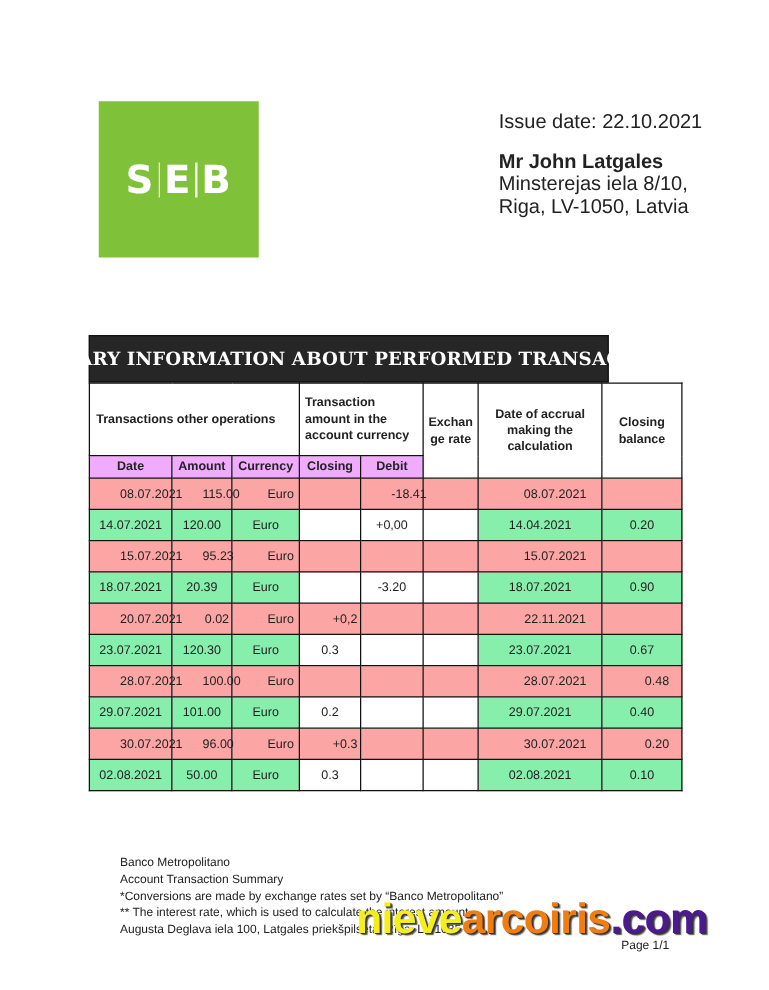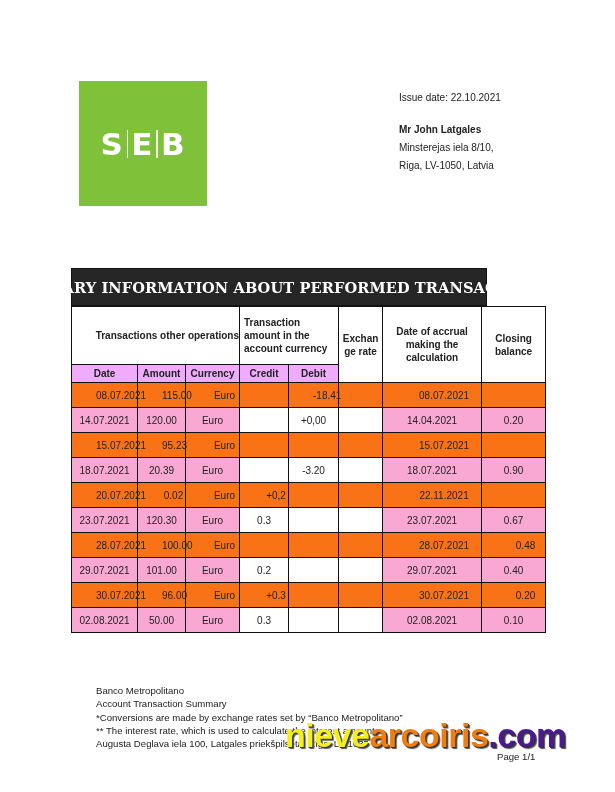--- a/index.html
+++ b/index.html
@@ -9,41 +9,41 @@
   }
   .logo {
     position: absolute; left: 79px; top: 81px; width: 128px; height: 125px;
     background: #80c13a; display: flex; align-items: center; justify-content: center;
   }
   .logo-text {
     color: #fff; font-weight: bold; font-size: 31px; letter-spacing: 1px;
     font-family: "DejaVu Sans", sans-serif; display: flex; align-items: center;
   }
   .logo-text .sep { display: inline-block; width: 1.5px; height: 28px; background: #fff; margin: 0 3px; opacity: 0.9; }
-  .address { position: absolute; left: 399px; top: 89px; font-size: 10px; line-height: 18px; color: #222; }
+  .address { position: absolute; left: 399px; top: 89px; font-size: 16px; line-height: 18px; color: #222; }
   .address .issue { margin-bottom: 14px; }
   .address .name { font-weight: bold; }
 
   .tbl-wrap { position: absolute; left: 71px; top: 268px; width: 416px; }
   .title-bar {
     background: #262626; color: #fff; height: 38px; border: 1px solid #111;
     box-sizing: border-box; display: flex; align-items: center; justify-content: center;
     font-family: "DejaVu Serif", "Liberation Serif", serif; font-weight: bold; font-size: 14.6px; letter-spacing: 0.1px;
     white-space: nowrap;
   }
   table { border-collapse: collapse; width: 474px; table-layout: fixed; font-size: 10px; }
   td, th { border: 1px solid #111; text-align: center; padding: 0; font-weight: normal; }
   th { font-weight: bold; font-size: 10px; line-height: 13px; }
   .hdr th { height: 57px; background: #fff; }
-  .hdr th.left { text-align: right; padding-left: 5px; }
+  .hdr th.left { text-align: left; padding-left: 5px; }
   .hdr th.tl { text-align: left; padding-left: 4px; }
   .sub th { height: 17px; background: #f0abfc; }
   tr.row td { height: 24px; }
-  tr.green td { background: #f97316; padding-left: 24px; }
-  tr.gray td { background: #f9a8d4; }
+  tr.green td { background: #fca5a5; padding-left: 24px; }
+  tr.gray td { background: #86efac; }
   tr.row td.white { background: #ffffff; }
   .footer { position: absolute; left: 96px; top: 684px; font-size: 9.6px; line-height: 13.3px; color: #222; }
   .page-num { position: absolute; left: 497px; top: 751px; font-size: 9.6px; color: #222; }
   .watermark {
     position: absolute; left: 285px; top: 716px; font-family: Liberation Sans, sans-serif; font-weight: bold;
     font-size: 34px; letter-spacing: -0.5px; white-space: nowrap;
     text-shadow: 1px 1px 0 #333, 2px 2px 1px #555;
   }
   .wm1 { color: #f5ee1a; }
   .wm2 { color: #ef7d0f; }
@@ -87,21 +87,21 @@
       <th colspan="3" class="left">Transactions other operations</th>
       <th colspan="2" class="tl">Transaction amount in the account currency</th>
       <th rowspan="2">Exchan ge rate</th>
       <th rowspan="2">Date of accrual making the calculation</th>
       <th rowspan="2">Closing balance</th>
     </tr>
     <tr class="sub">
       <th>Date</th>
       <th>Amount</th>
       <th>Currency</th>
-      <th>Credit</th>
+      <th>Closing</th>
       <th>Debit</th>
     </tr>
     </tbody>
       <tbody id="rows">
         <tr class="row green">
           <td>08.07.2021</td>
           <td>115.00</td>
           <td>Euro</td>
           <td></td>
           <td>-18.41</td>

